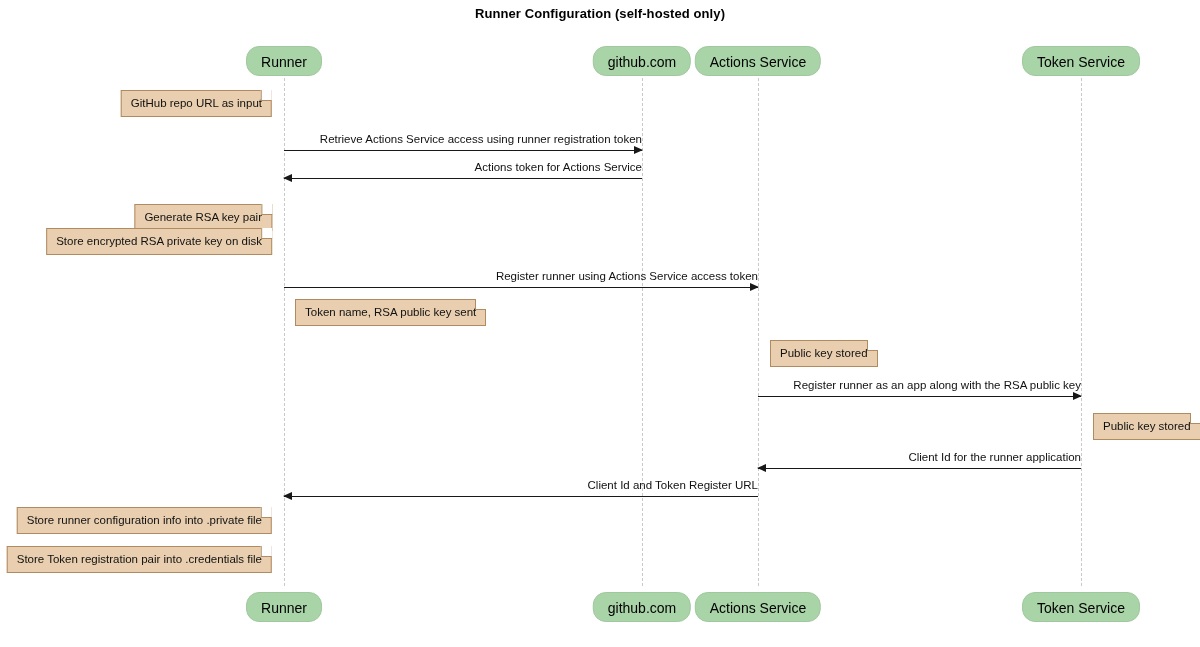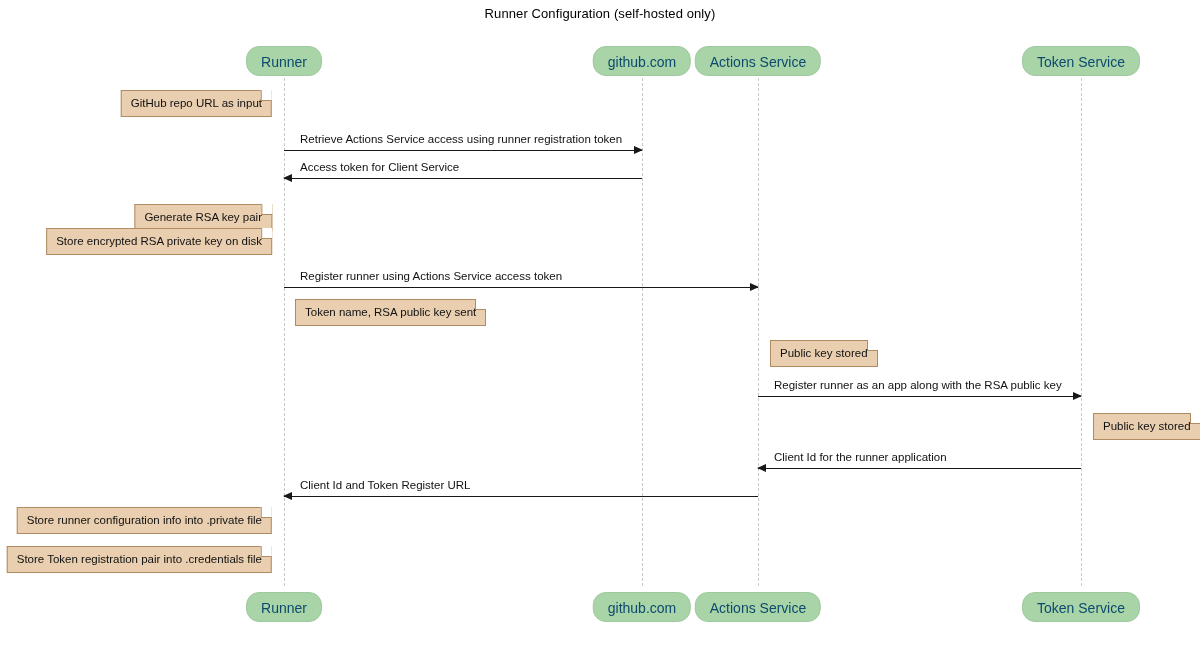--- a/index.html
+++ b/index.html
@@ -18,21 +18,21 @@
     background: #ffffff;
     overflow: hidden;
   }
   .diagram-title {
     position: absolute;
     left: 0;
     top: 6px;
     width: 1200px;
     text-align: center;
     font-size: 13px;
-    font-weight: normal;
+    font-weight: bold;
     color: #000000;
     letter-spacing: 0.1px;
   }
   
   .lifeline {
     position: absolute;
     width: 0;
     border-left: 1px dashed #c9c9c9;
     top: 78px;
     height: 508px;
@@ -41,21 +41,21 @@
   .participant {
     position: absolute;
     transform: translateX(-50%);
     background: #a9d4a7;
     border: 1px solid #a0c89e;
     border-radius: 13px;
     height: 30px;
     line-height: 30px;
     padding: 0 14px;
     font-size: 14px;
-    color: #0c4a6e;
+    color: #000000;
     white-space: nowrap;
     box-sizing: border-box;
     text-align: center;
   }
   
   .note {
     position: absolute;
     background: #e9cfb0;
     border: 1px solid #b08b62;
     font-size: 11.5px;
@@ -103,21 +103,21 @@
     border-right: 9px solid #181818;
   }
   .msg .label {
     position: absolute;
     bottom: 4px;
     font-size: 11.5px;
     color: #111111;
     white-space: nowrap;
     line-height: 13px;
   }
-  .msg .label.center { left: 16px; width: 100%; text-align: left; }
+  .msg .label.center { left: 0; width: 100%; text-align: right; }
 </style>
 </head>
 <body>
 
 <div id="canvas">
 
   <div class="diagram-title">Runner Configuration (self-hosted only)</div>
 
   <div id="lifelines">
       <div class="lifeline" style="left: 284px; top: 78px; height: 508px;"></div>
@@ -127,21 +127,21 @@
     </div>
   <div id="messages">
       <div class="msg to-right" style="left: 284px; top: 150px; width: 358px;">
         <div class="line"></div>
         <div class="head"></div>
         <div class="label center">Retrieve Actions Service access using runner registration token</div>
       </div>
       <div class="msg to-left" style="left: 284px; top: 178px; width: 358px;">
         <div class="line"></div>
         <div class="head"></div>
-        <div class="label center">Access token for Client Service</div>
+        <div class="label center">Actions token for Actions Service</div>
       </div>
       <div class="msg to-right" style="left: 284px; top: 287px; width: 474px;">
         <div class="line"></div>
         <div class="head"></div>
         <div class="label center">Register runner using Actions Service access token</div>
       </div>
       <div class="msg to-right" style="left: 758px; top: 396px; width: 323px;">
         <div class="line"></div>
         <div class="head"></div>
         <div class="label center">Register runner as an app along with the RSA public key</div>

